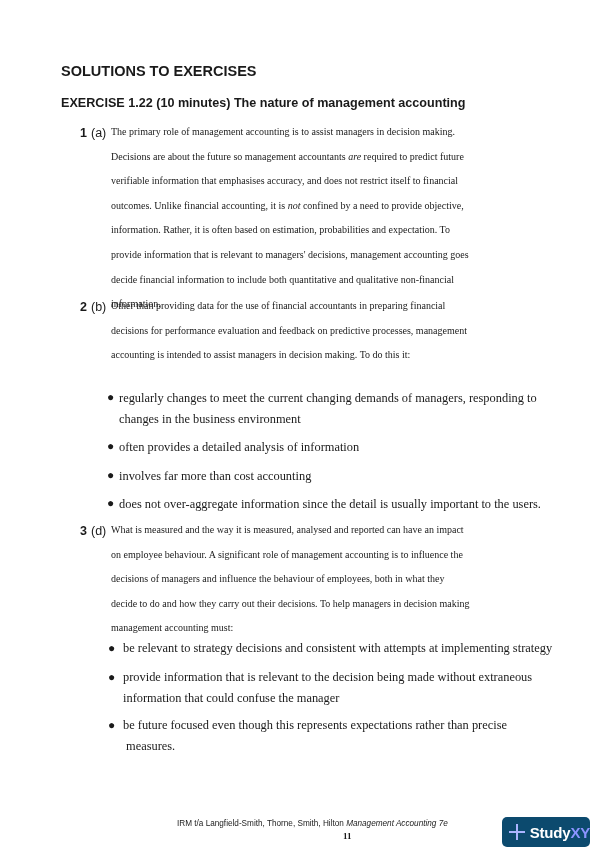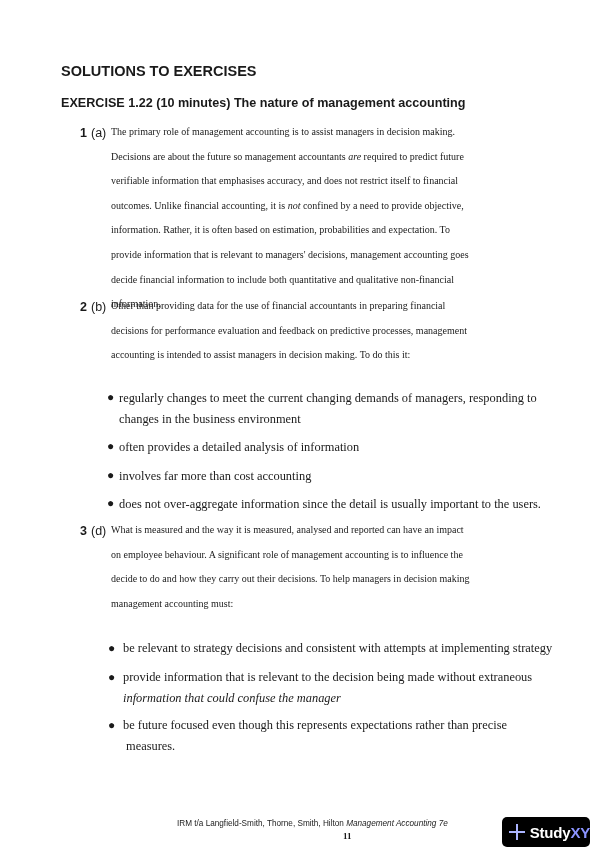--- a/index.html
+++ b/index.html
@@ -9,21 +9,21 @@
     .h2 { position: absolute; left: 61px; top: 96px; font-family: "Liberation Sans", sans-serif; font-weight: bold; font-size: 12.6px; }
     .num { position: absolute; font-family: "Liberation Sans", sans-serif; font-weight: bold; font-size: 12.5px; }
     .letter { position: absolute; font-family: "Liberation Sans", sans-serif; font-size: 12.5px; }
     .text { position: absolute; left: 111px; width: 448px; font-family: "Liberation Serif", serif; font-size: 10px; line-height: 24.6px; white-space: nowrap; }
     .line { display: block; height: 24.6px; }
     .bullet-item { position: absolute; font-family: "Liberation Serif", serif; font-size: 12.4px; line-height: 21.5px; white-space: nowrap; }
     .dot { position: absolute; font-size: 12px; font-family: "Liberation Serif", serif; }
     .footer-text { position: absolute; left: 177px; top: 819px; font-family: "Liberation Sans", sans-serif; font-size: 8.2px; color: #222; white-space: nowrap; }
     .footer-text i { font-style: italic; }
     .page-num { position: absolute; left: 343px; top: 831px; font-family: "Liberation Serif", serif; font-weight: bold; font-size: 9px; }
-    .badge { position: absolute; left: 502px; top: 817px; width: 88px; height: 30px; background: #000000; border-radius: 5px; display: flex; align-items: center; }
+    .badge { position: absolute; left: 502px; top: 817px; width: 88px; height: 30px; background: #0c4a6e; border-radius: 5px; display: flex; align-items: center; }
     .badge .plus { position: relative; width: 16px; height: 16px; margin-left: 7px; margin-right: 5px; }
     .badge .plus::before, .badge .plus::after { content: ""; position: absolute; background: #aab4ff; }
     .badge .plus::before { left: 7px; top: 0; width: 1.6px; height: 16px; }
     .badge .plus::after { left: 0; top: 7px; width: 16px; height: 1.6px; }
     .badge .brand { font-family: "Liberation Sans", sans-serif; font-weight: bold; font-size: 15px; color: #ffffff; letter-spacing: -0.2px; }
     .badge .brand .xy { color: #8b94ff; }
   </style>
 </head>
 <body>
 
@@ -76,33 +76,34 @@
       </div>
     </div>
   </div>
 
   <div>
     <span class="num" style="left:80px; top:524px;">3</span>
     <span class="letter" style="left:91px; top:524px;">(d)</span>
     <div class="text" style="top:518px;">
       <span class="line">What is measured and the way it is measured, analysed and reported can have an impact</span>
       <span class="line">on employee behaviour. A significant role of management accounting is to influence the</span>
+      <span class="line">decisions of managers and influence the behaviour of employees, both in what they</span>
       <span class="line">decide to do and how they carry out their decisions. To help managers in decision making</span>
       <span class="line">management accounting must:</span>
     </div>
 
     <div>
       <div>
         <span class="dot" style="left:108px; top:641px;">●</span>
         <span class="bullet-item" style="left:123px; top:638px;">be relevant to strategy decisions and consistent with attempts at implementing strategy</span>
       </div>
       <div>
         <span class="dot" style="left:108px; top:670px;">●</span>
         <span class="bullet-item" style="left:123px; top:667px;">provide information that is relevant to the decision being made without extraneous</span>
-        <span class="bullet-item" style="left:123px; top:688px;font-style:italic;">information that could confuse the manager</span>
+        <span class="bullet-item" style="left:123px; top:688px;">information that could confuse the manager</span>
       </div>
       <div>
         <span class="dot" style="left:108px; top:718px;">●</span>
         <span class="bullet-item" style="left:123px; top:715px;">be future focused even though this represents expectations rather than precise</span>
         <span class="bullet-item" style="left:126px; top:736px;text-align:center;">measures.</span>
       </div>
     </div>
   </div>
 
   <div class="footer-text"><span>IRM t/a Langfield-Smith, Thorne, Smith, Hilton </span><i>Management Accounting 7e</i></div>

